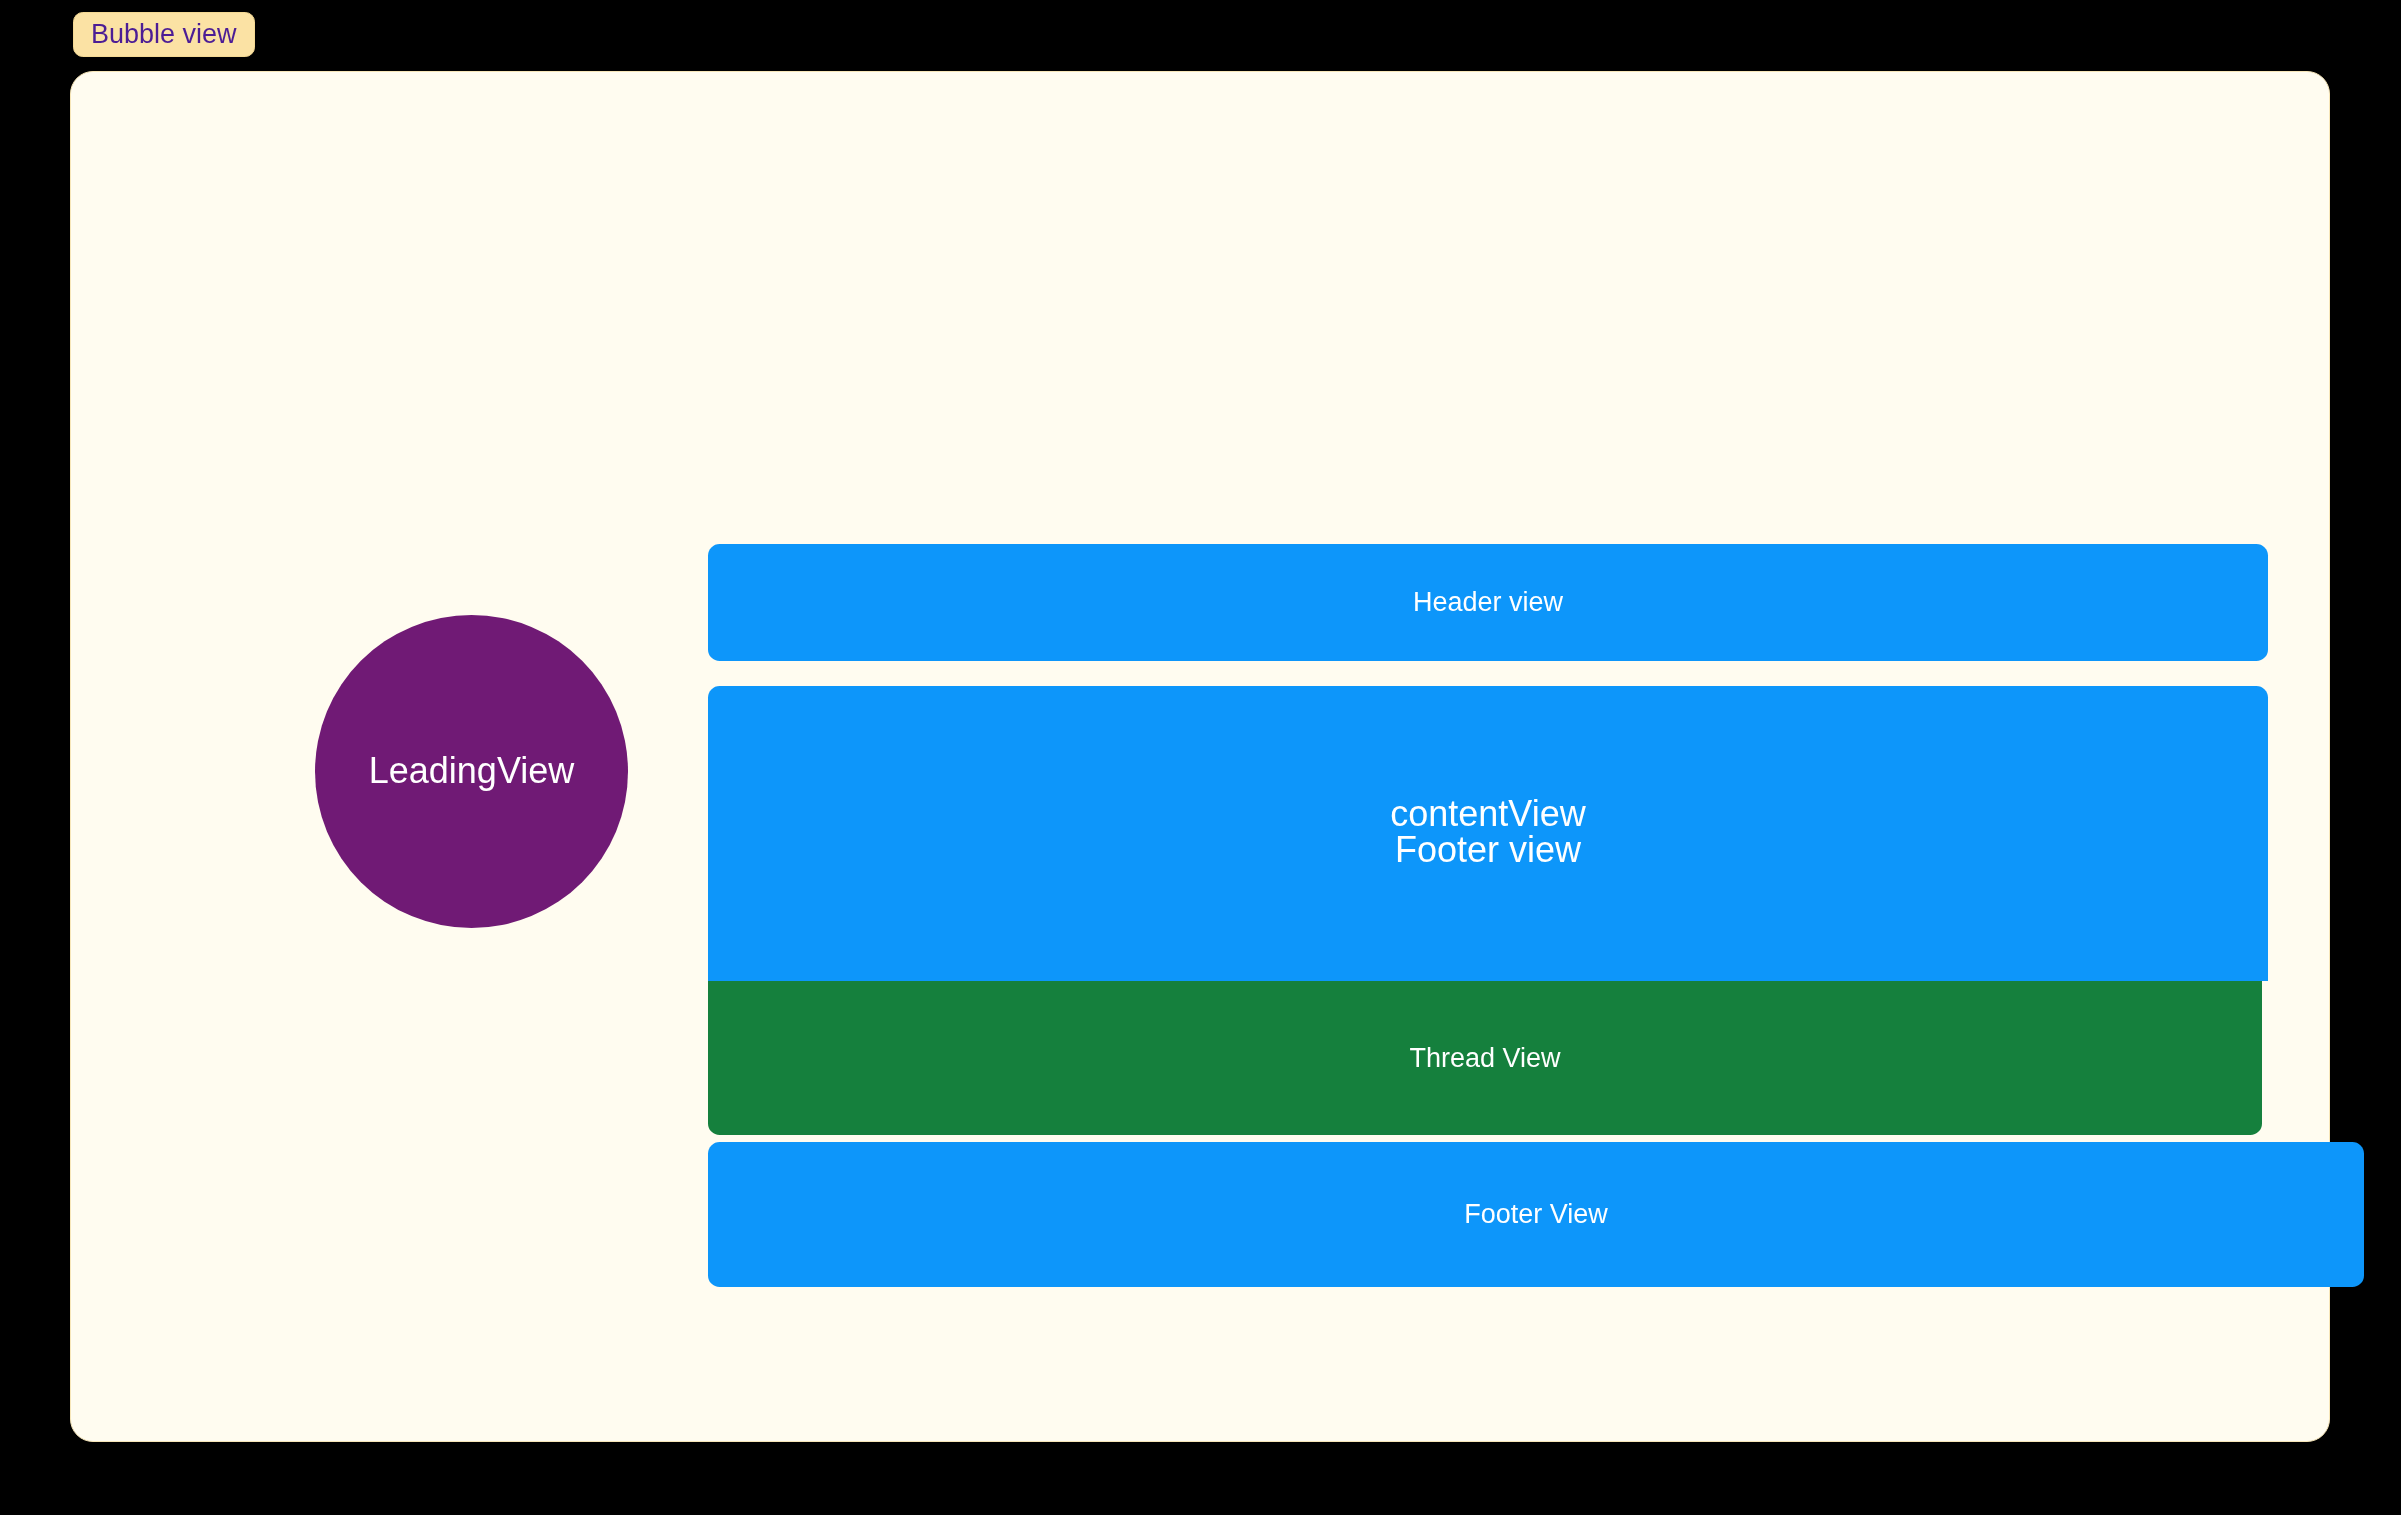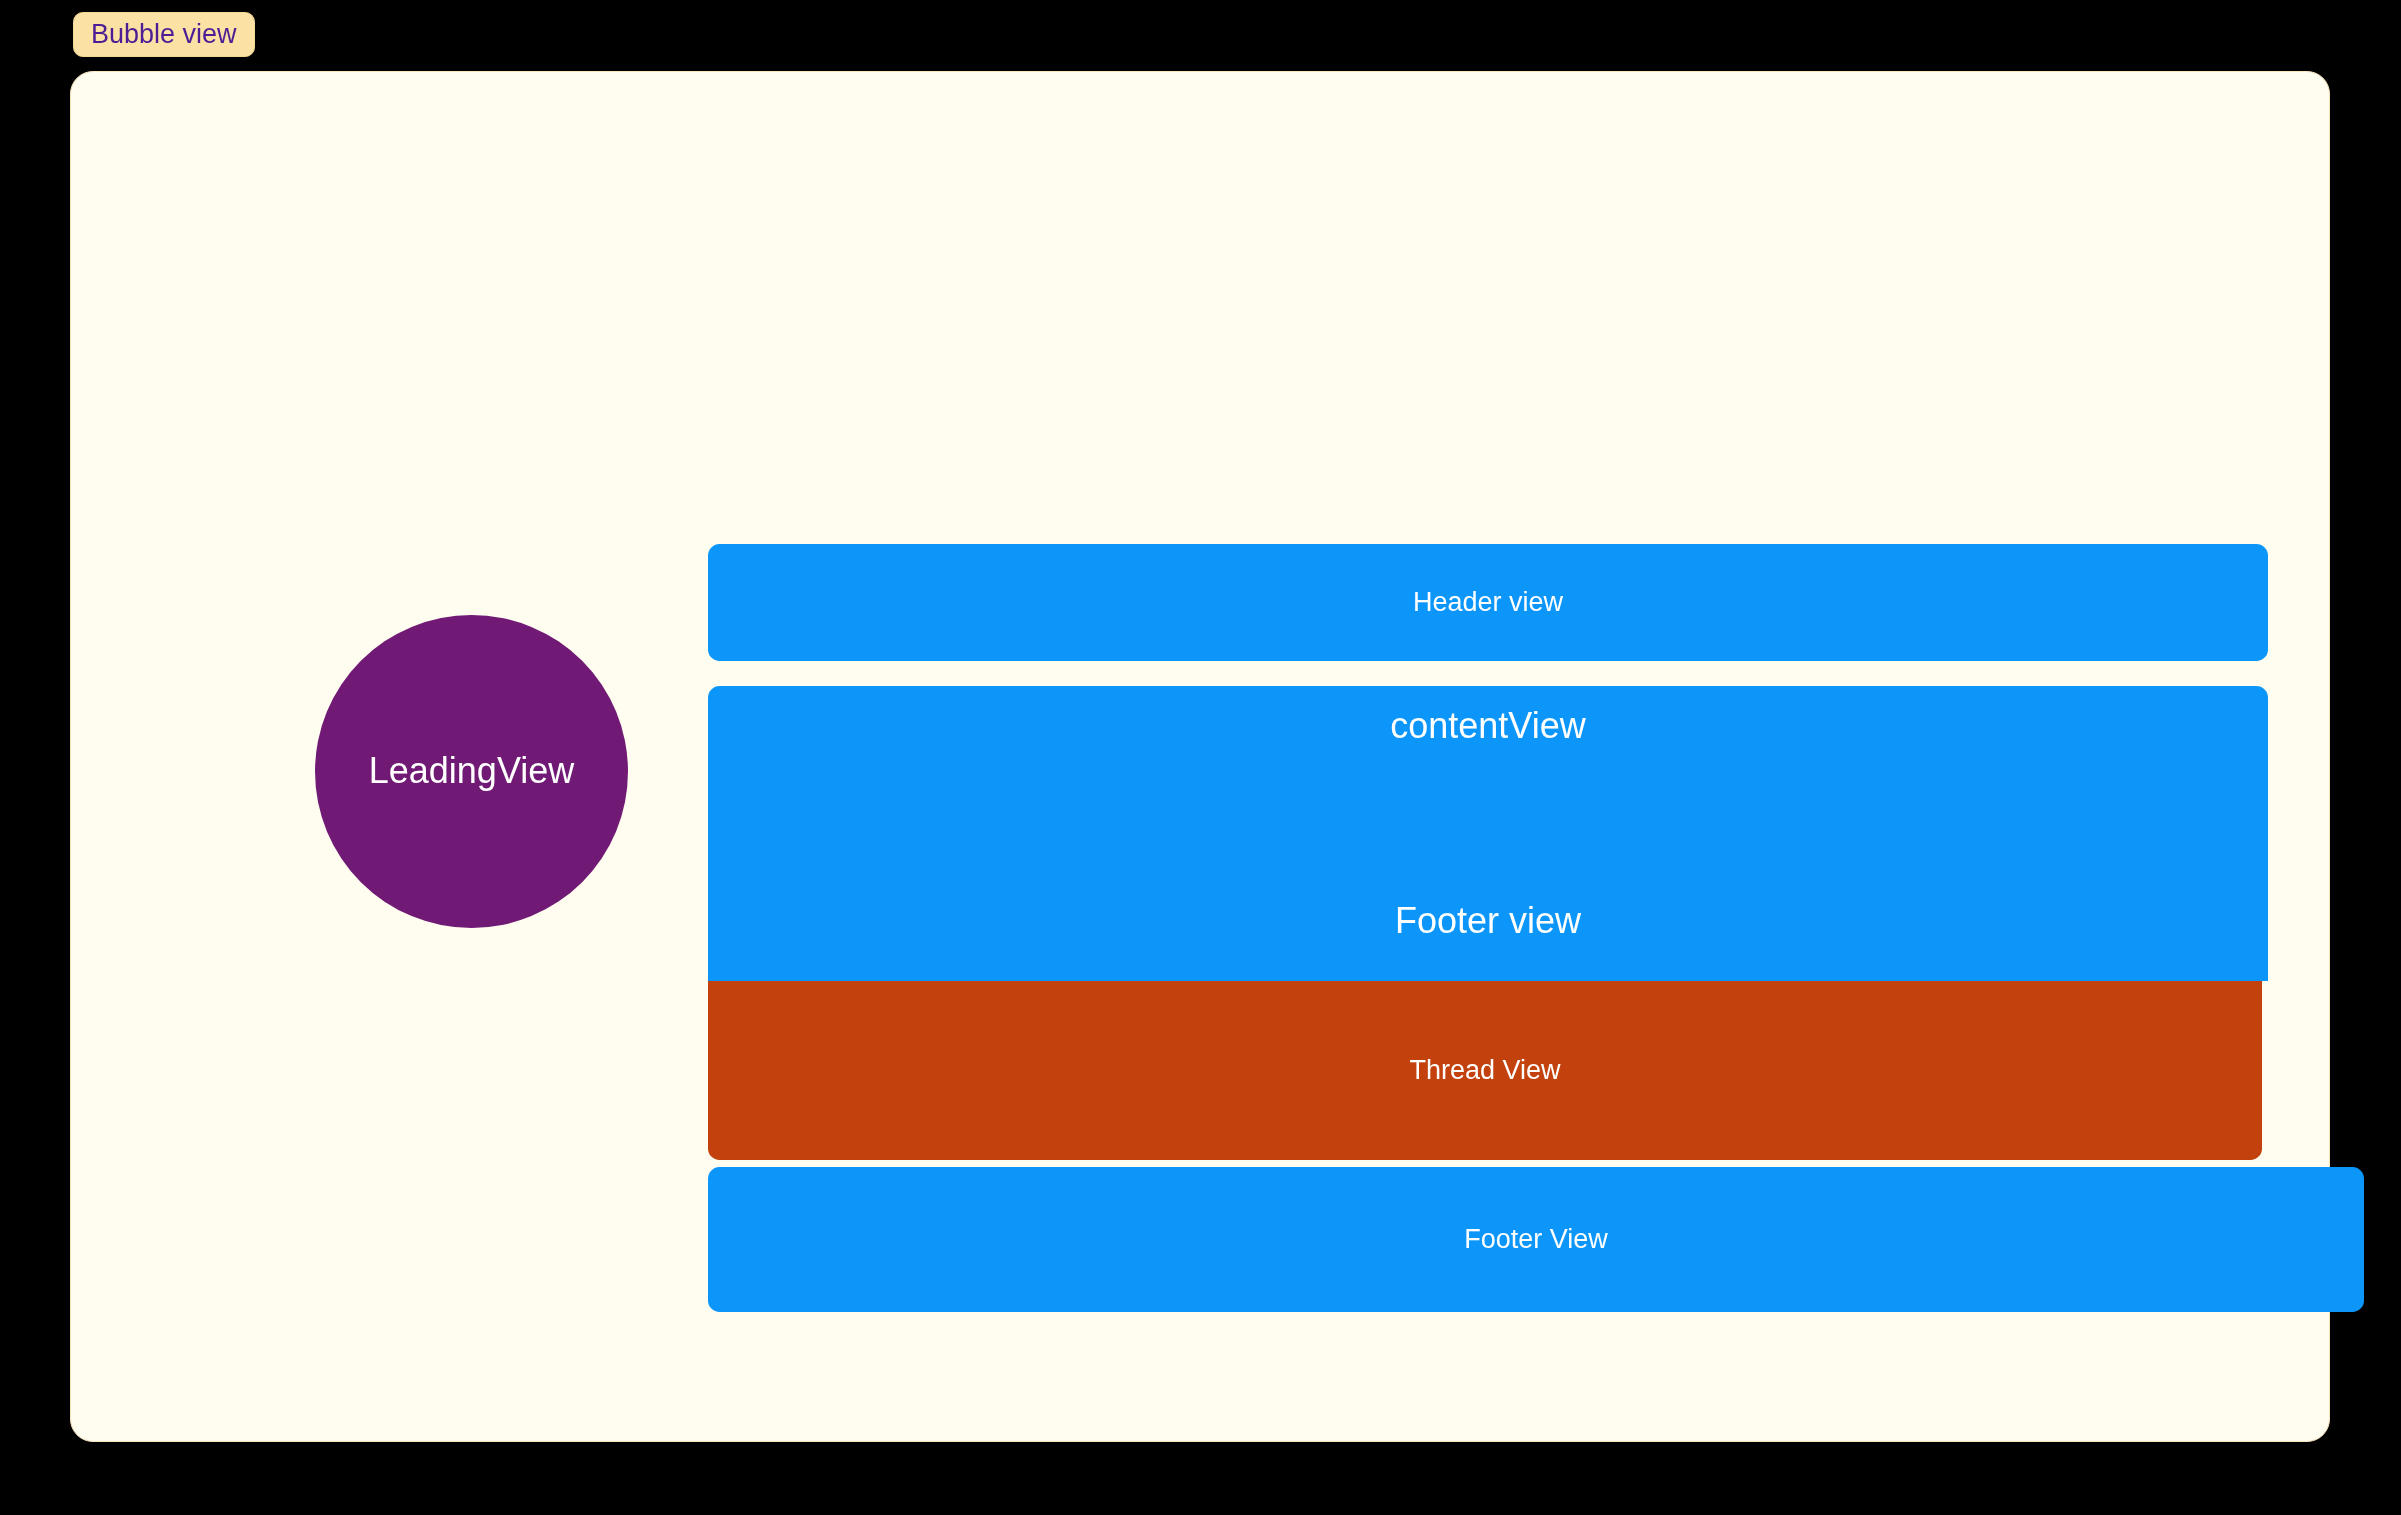--- a/index.html
+++ b/index.html
@@ -91,38 +91,38 @@
     background: #0D96FA;
     border-radius: 11.6px;
   }
 
   .bar-gap { height: 25px; }
 
   
   .content-block {
     background: #0D96FA;
     border-radius: 11.6px 11.6px 0 0;
-    padding-top: 22px;
+    padding-top: 39px;
     padding-bottom: 42px;
     height: 295px;
     display: flex;
     flex-direction: column;
-    justify-content: space-between;
+    justify-content: center;
     align-items: center;
     color: #FFFFFF;
     font-size: 36px;
     line-height: 1;
   }
 
   .content-label { display: block; }
 
   .bar-thread {
-    height: 179px;
+    height: 154px;
     width: 1554px;
-    background: #c2410c;
+    background: #15803d;
     border-radius: 0 0 11.6px 11.6px;
   }
 
   .thread-gap { height: 7.1px; }
 
   .bar-footer {
     height: 145px;
     width: 1656px;
     background: #0D96FA;
     border-radius: 11.6px;

